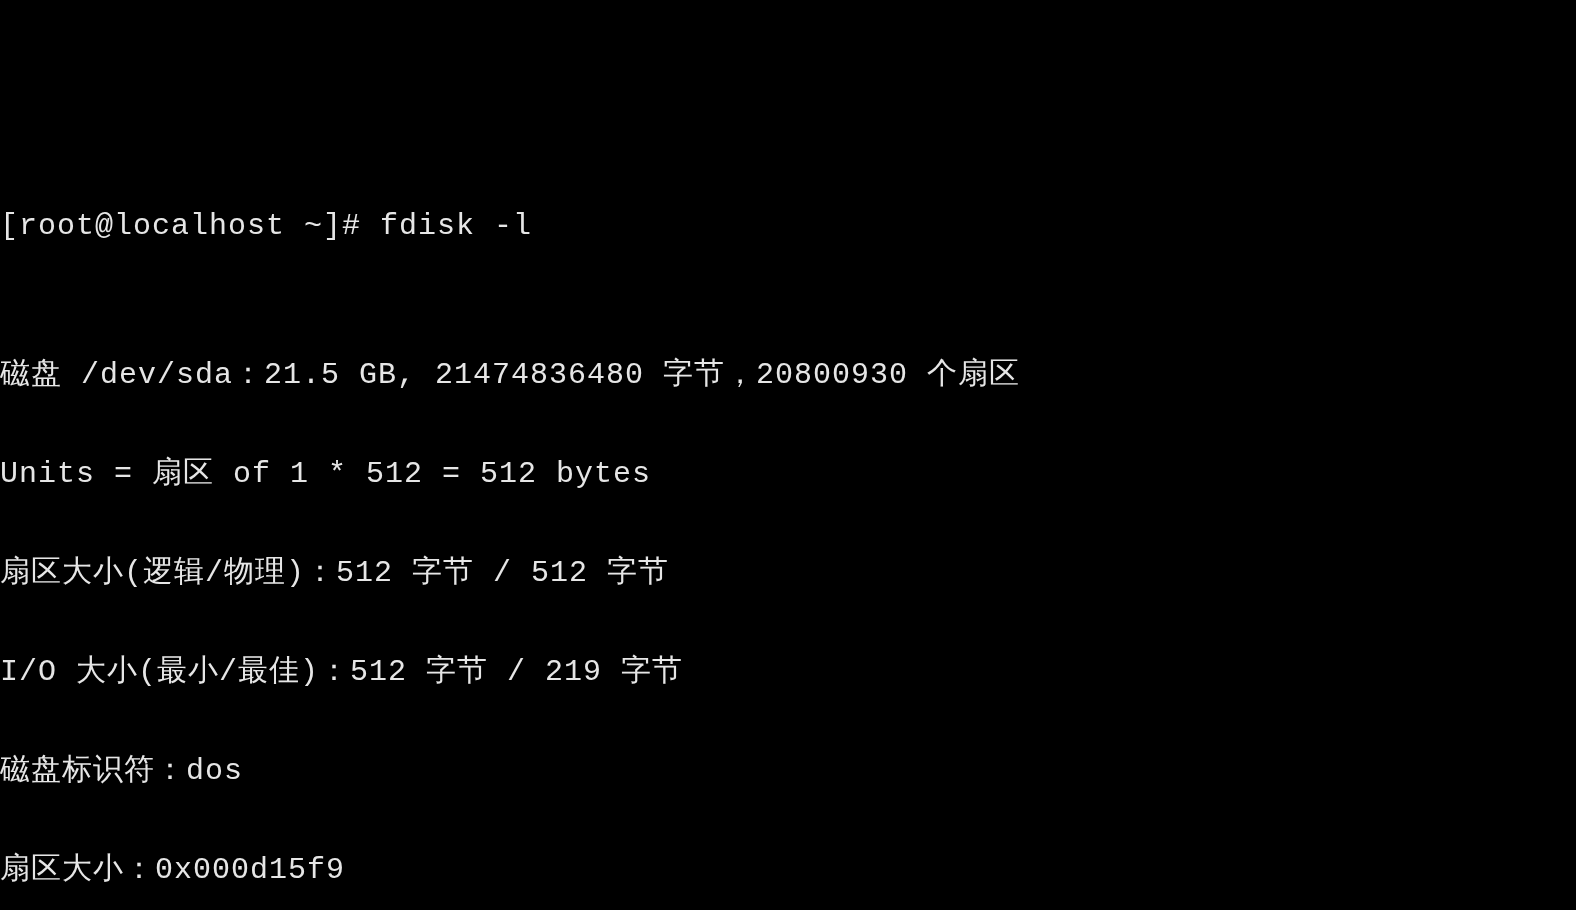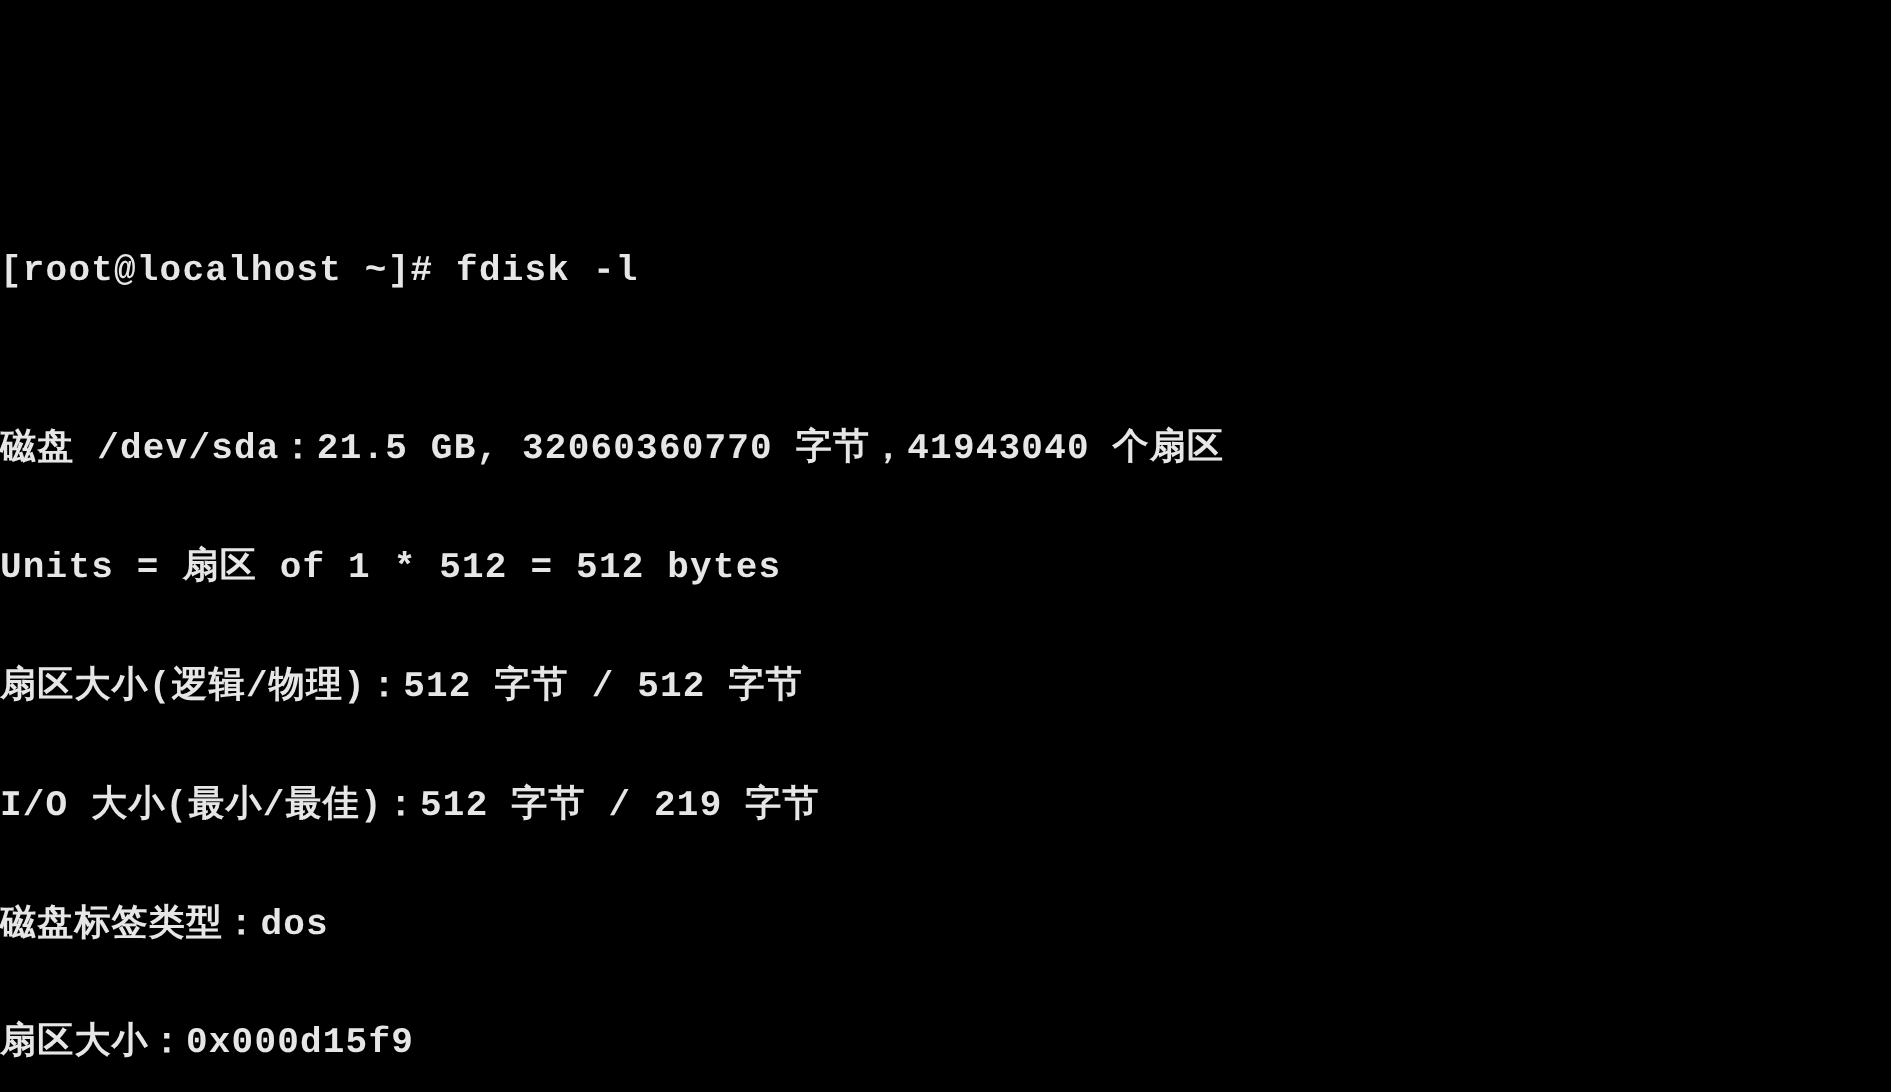--- a/index.html
+++ b/index.html
@@ -13,35 +13,34 @@
       font-family: 'Courier New', Consolas, monospace;
       font-size: 30px;
       line-height: 1.65;
       letter-spacing: 1px;
       padding: 4px 0;
       white-space: pre;
       overflow: hidden;
     }
     .terminal-line {
       white-space: pre;
-      font-weight: bold;
     }
   </style>
 </head>
 <body>
 
 
 
 <div class="terminal-line"><span>[root@localhost ~]# </span><span>fdisk -l</span></div>
 <div class="terminal-line"></div>
-<div class="terminal-line">磁盘 /dev/sda：21.5 GB, 32060360770 字节，41943040 个扇区</div>
+<div class="terminal-line">磁盘 /dev/sda：21.5 GB, 21474836480 字节，20800930 个扇区</div>
 <div class="terminal-line">Units = 扇区 of 1 * 512 = 512 bytes</div>
 <div class="terminal-line">扇区大小(逻辑/物理)：512 字节 / 512 字节</div>
 <div class="terminal-line">I/O 大小(最小/最佳)：512 字节 / 219 字节</div>
-<div class="terminal-line">磁盘标签类型：dos</div>
+<div class="terminal-line">磁盘标识符：dos</div>
 <div class="terminal-line">扇区大小：0x000d15f9</div>
 <div class="terminal-line"></div>
 
 
 
 <div class="terminal-line"></div>
 
 
 
 

